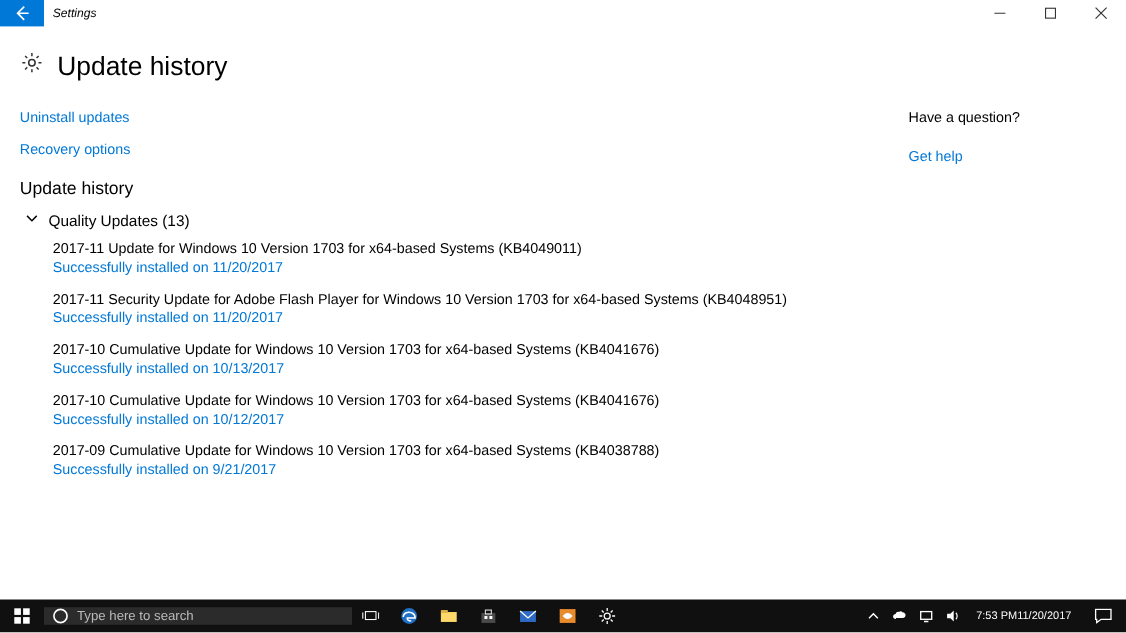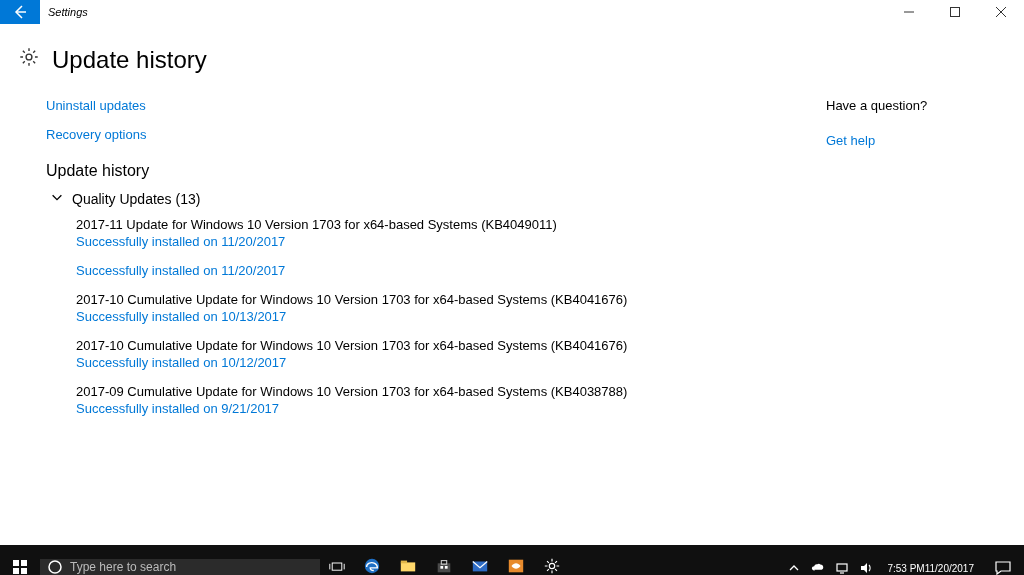--- a/index.html
+++ b/index.html
@@ -53,21 +53,21 @@
     gap: 12px;
     margin-bottom: 24px;
   }
   .page-header span {
     font-size: 24px;
     font-weight: 400;
   }
   .gear-large svg { width: 22px; height: 22px; }
 
   .body-row { display: flex; }
-  .main-col { flex: 1; margin-left: 28px; }
+  .main-col { flex: 1; }
   .aside-col {
     width: 180px;
     margin-left: 20px;
     padding-top: 0;
   }
   .link {
     color: #0078d7;
     font-size: 13px;
     display: inline-block;
     margin-bottom: 14px;
@@ -118,21 +118,21 @@
   }
 
   
   .taskbar {
     position: absolute;
     left: 0; right: 0; bottom: 0;
     height: 30px;
     background: #101010;
     color: #fff;
     display: flex;
-    align-items: flex-end;
+    align-items: center;
   }
   .tb-btn {
     width: 40px;
     display: flex; align-items: center; justify-content: center;
   }
   .tb-btn.narrow { width: 34px; }
   .tb-btn svg { width: 16px; height: 16px; }
   .searchbox {
     width: 280px;
     background: #2b2b2b;
@@ -228,20 +228,21 @@
         </span>
         <span>Quality Updates (13)</span>
       </div>
 
       <div class="updates-list" id="updates-list">
           <div class="update-item">
             <div class="upd-title">2017-11 Update for Windows 10 Version 1703 for x64-based Systems (KB4049011)</div>
             <div class="upd-status">Successfully installed on 11/20/2017</div>
           </div>
           <div class="update-item">
+            <div class="upd-title">2017-11 Security Update for Adobe Flash Player for Windows 10 Version 1703 for x64-based Systems (KB4048951)</div>
             <div class="upd-status">Successfully installed on 11/20/2017</div>
           </div>
           <div class="update-item">
             <div class="upd-title">2017-10 Cumulative Update for Windows 10 Version 1703 for x64-based Systems (KB4041676)</div>
             <div class="upd-status">Successfully installed on 10/13/2017</div>
           </div>
           <div class="update-item">
             <div class="upd-title">2017-10 Cumulative Update for Windows 10 Version 1703 for x64-based Systems (KB4041676)</div>
             <div class="upd-status">Successfully installed on 10/12/2017</div>
           </div>

